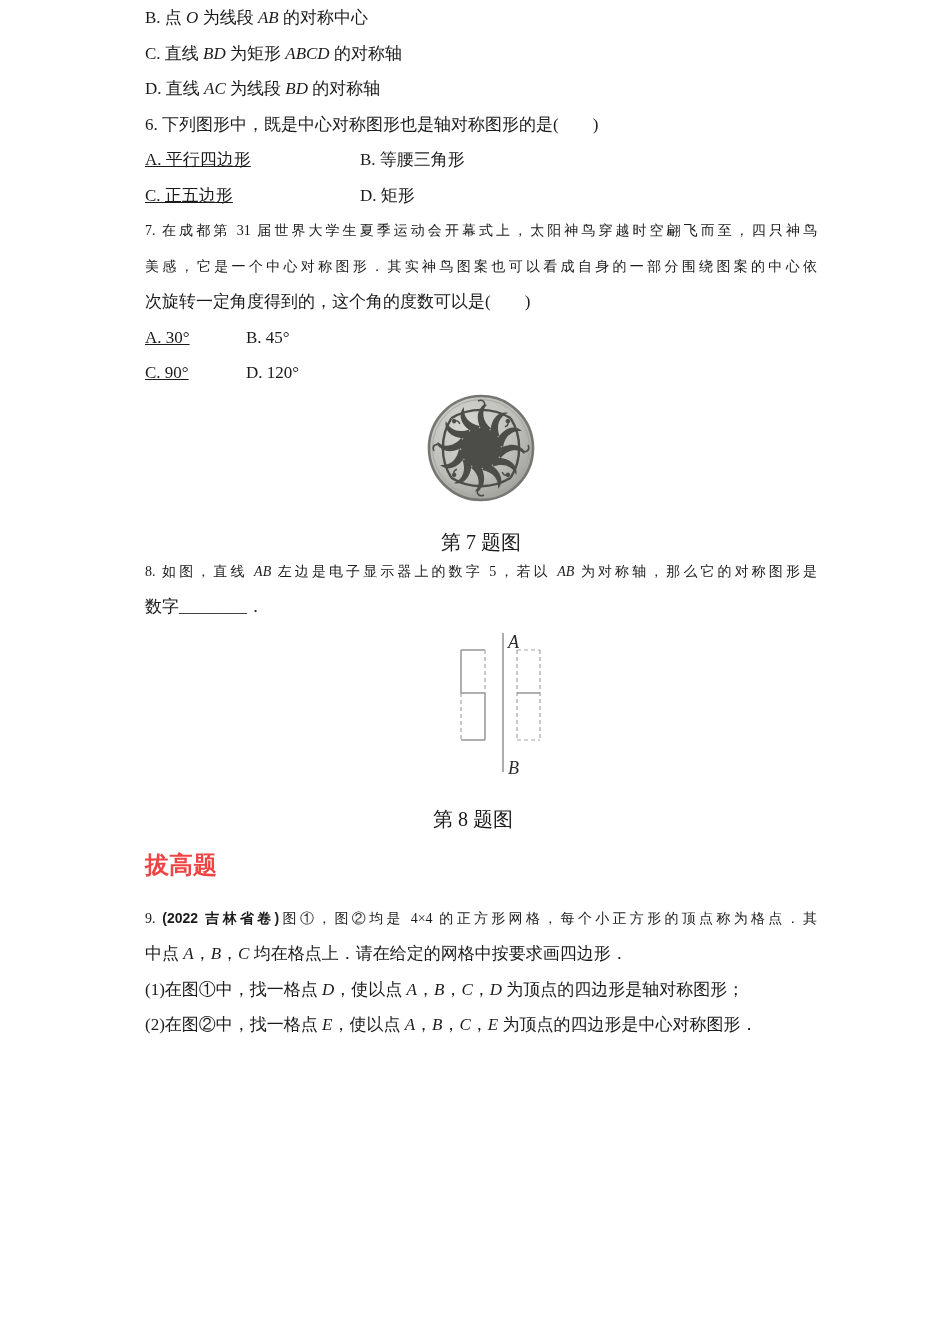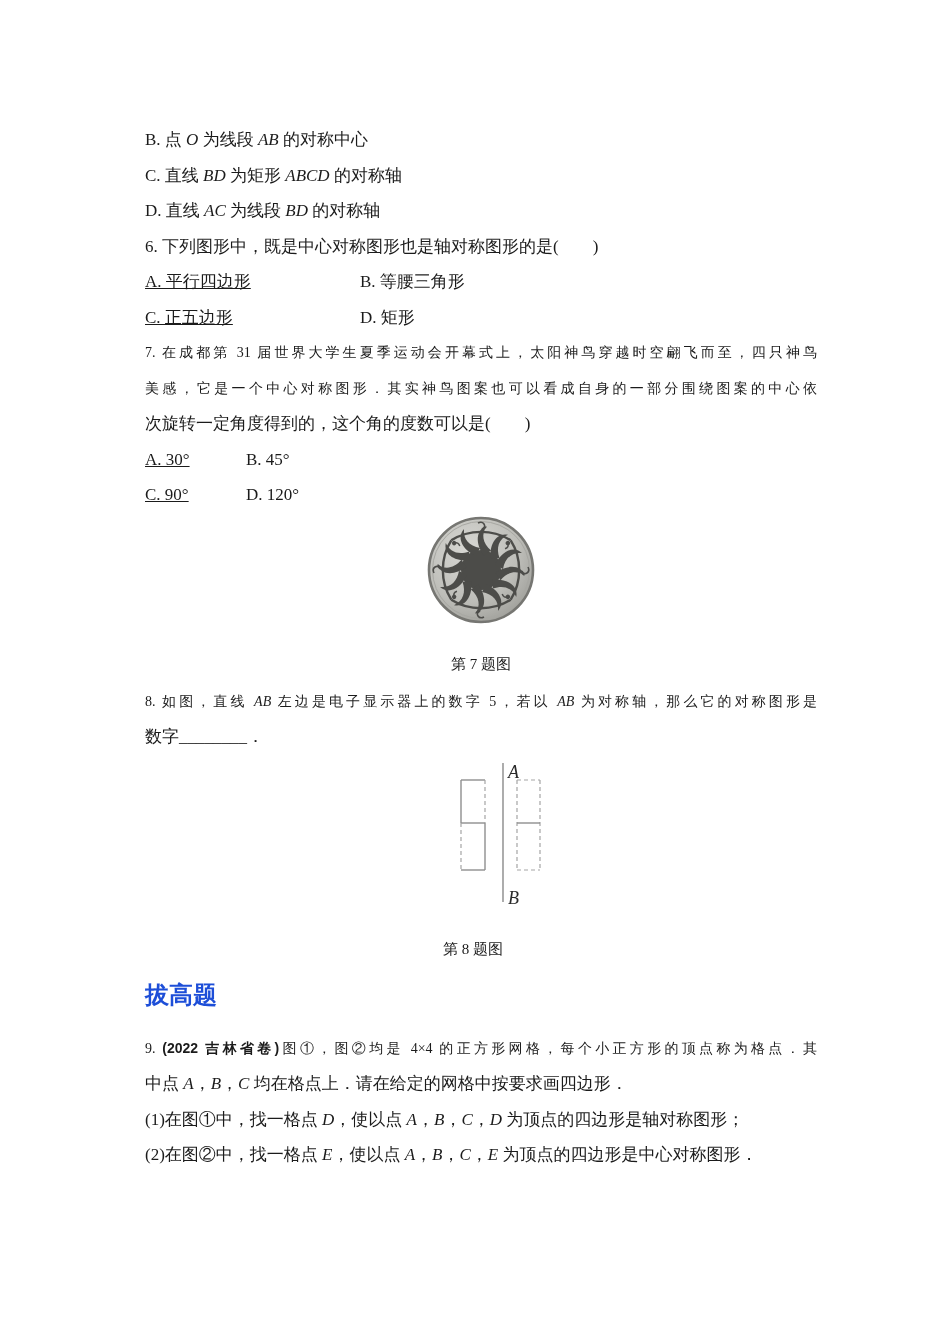--- a/index.html
+++ b/index.html
@@ -1,33 +1,33 @@
 <!DOCTYPE html>
 <html><head>
 <meta charset="utf-8">
 <style>
   html,body{margin:0;padding:0;background:#ffffff;}
   .page{position:relative;width:950px;height:1344px;background:#ffffff;overflow:hidden;
         font-family:"Liberation Serif","DejaVu Serif",serif;color:#1b1b1b;}
-  #content{position:absolute;left:145px;top:0;width:672px;padding-top:122px;}
+  #content{position:absolute;left:145px;top:0;width:672px;}
   .line{font-size:17px;line-height:35.5px;white-space:nowrap;}
   .wrapline{font-size:14px;line-height:35.5px;}
   .just{text-align:justify;text-align-last:justify;white-space:normal;}
   .optrow .c1{display:inline-block;text-decoration:underline;}
   .row-q6 .c1{width:215px;}
   .row-q7 .c1{width:101px;}
   .it{font-style:italic;font-family:"Liberation Serif","DejaVu Serif",serif;}
   .bd{font-weight:700;font-family:"Liberation Sans","DejaVu Sans",sans-serif;}
   .fig7{margin-top:3px;height:108px;display:flex;justify-content:center;}
-  .caption{font-size:15px;line-height:24px;text-align:center;margin-top:28px;}
+  .caption{font-size:20px;line-height:24px;text-align:center;margin-top:28px;}
   .caption8{margin-top:29px;transform:translateX(-8px);}
-  .q8block{margin-top:8px;}
+  .q8block{}
   .fig8{margin-top:6px;height:147px;}
   .section-title{margin-top:18px;height:32px;line-height:32px;font-size:24px;font-weight:700;
-                 font-family:"Liberation Sans","DejaVu Sans",sans-serif;color:#1d4ed8;}
+                 font-family:"Liberation Sans","DejaVu Sans",sans-serif;color:#ef4444;}
   .q9block{margin-top:20px;}
 </style>
 </head>
 <body>
 
 <div class="page">
   <div id="content">
 
     <div class="line"><span>B. 点 </span><span class="it">O</span><span> 为线段 </span><span class="it">AB</span><span> 的对称中心</span></div>
     <div class="line"><span>C. 直线 </span><span class="it">BD</span><span> 为矩形 </span><span class="it">ABCD</span><span> 的对称轴</span></div>

